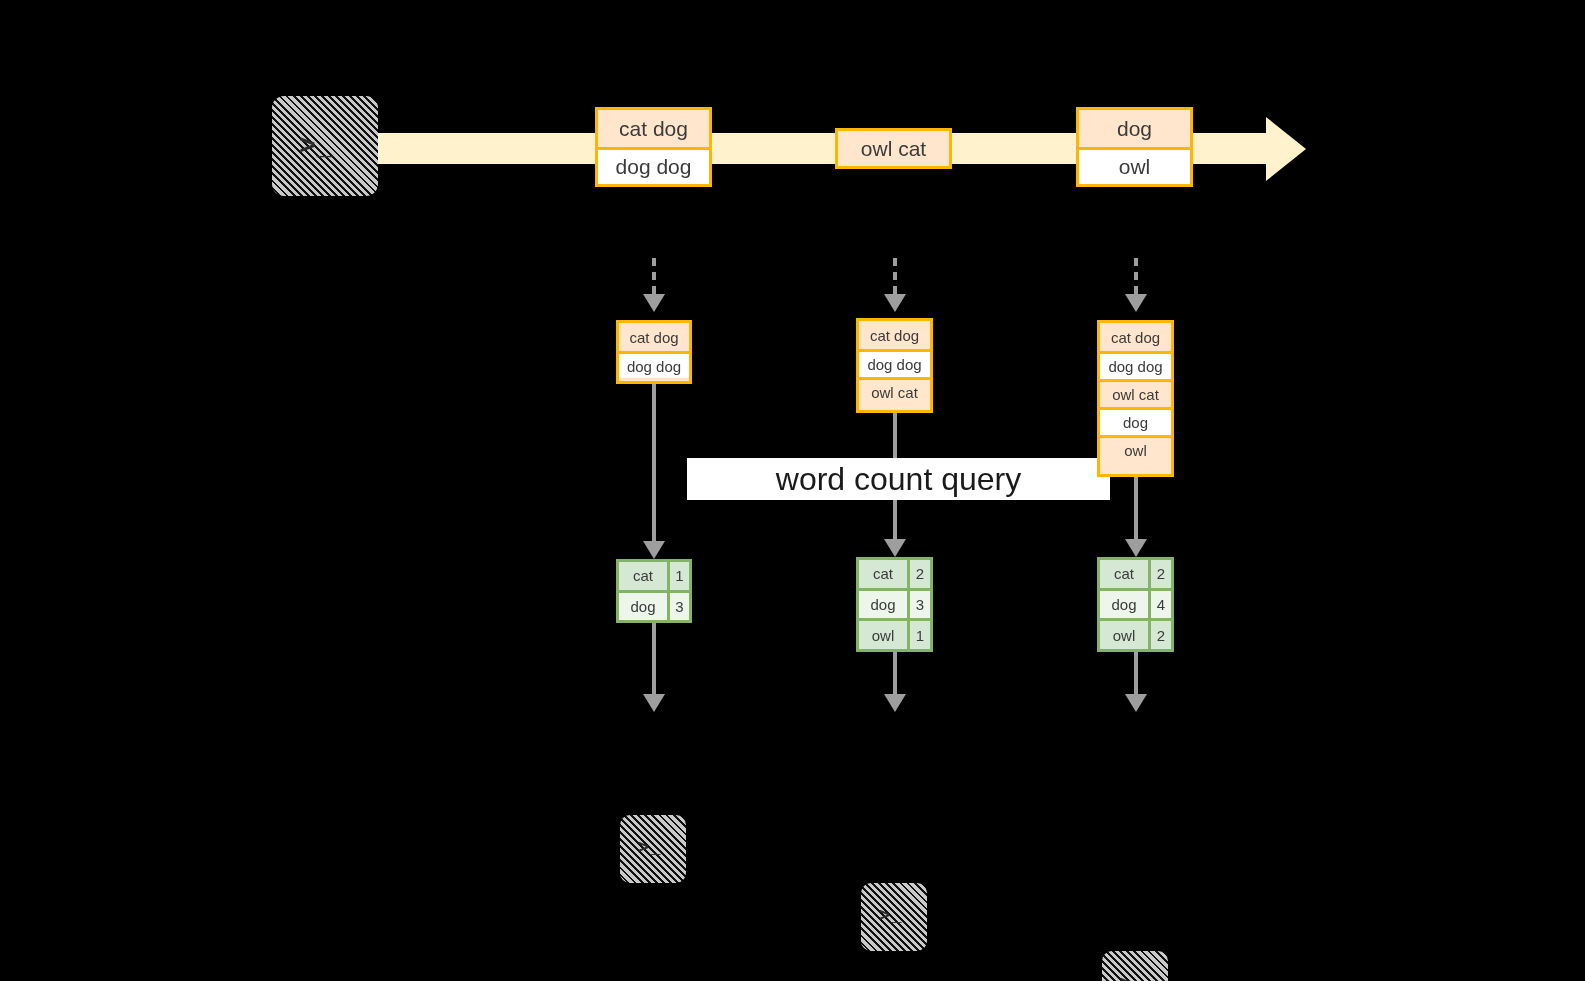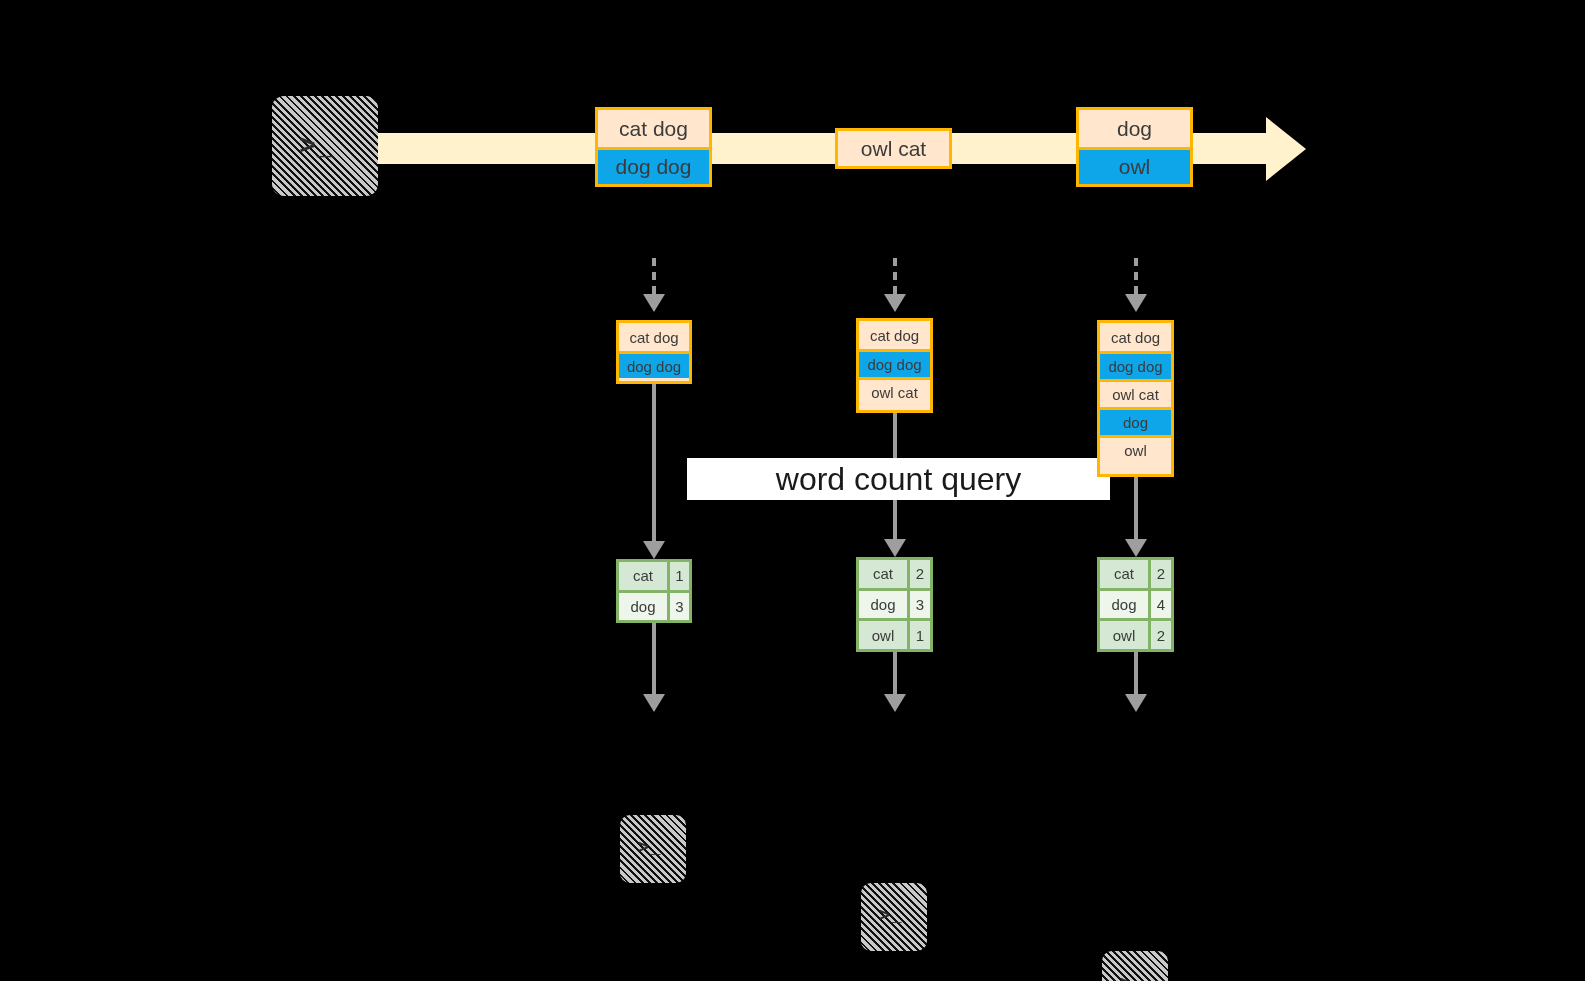--- a/index.html
+++ b/index.html
@@ -53,21 +53,21 @@
     border:3px solid #FFB600;
     background:#FFE6CC;
   }
   .msgrow{
     box-sizing:border-box;
     display:flex;align-items:center;justify-content:center;
     color:#3b3b3b;
     white-space:nowrap;
   }
   .msgrow.dark{background:#FFE6CC;}
-  .msgrow.light{background:#0ea5e9;}
+  .msgrow.light{background:#ffffff;}
   .msgrow + .msgrow{border-top:3px solid #FFB600;}
 
   
   .tablebox{
     box-sizing:border-box;
     border:3px solid #82B366;
     display:flex;flex-direction:column;
   }
   .trow{
     box-sizing:border-box;

